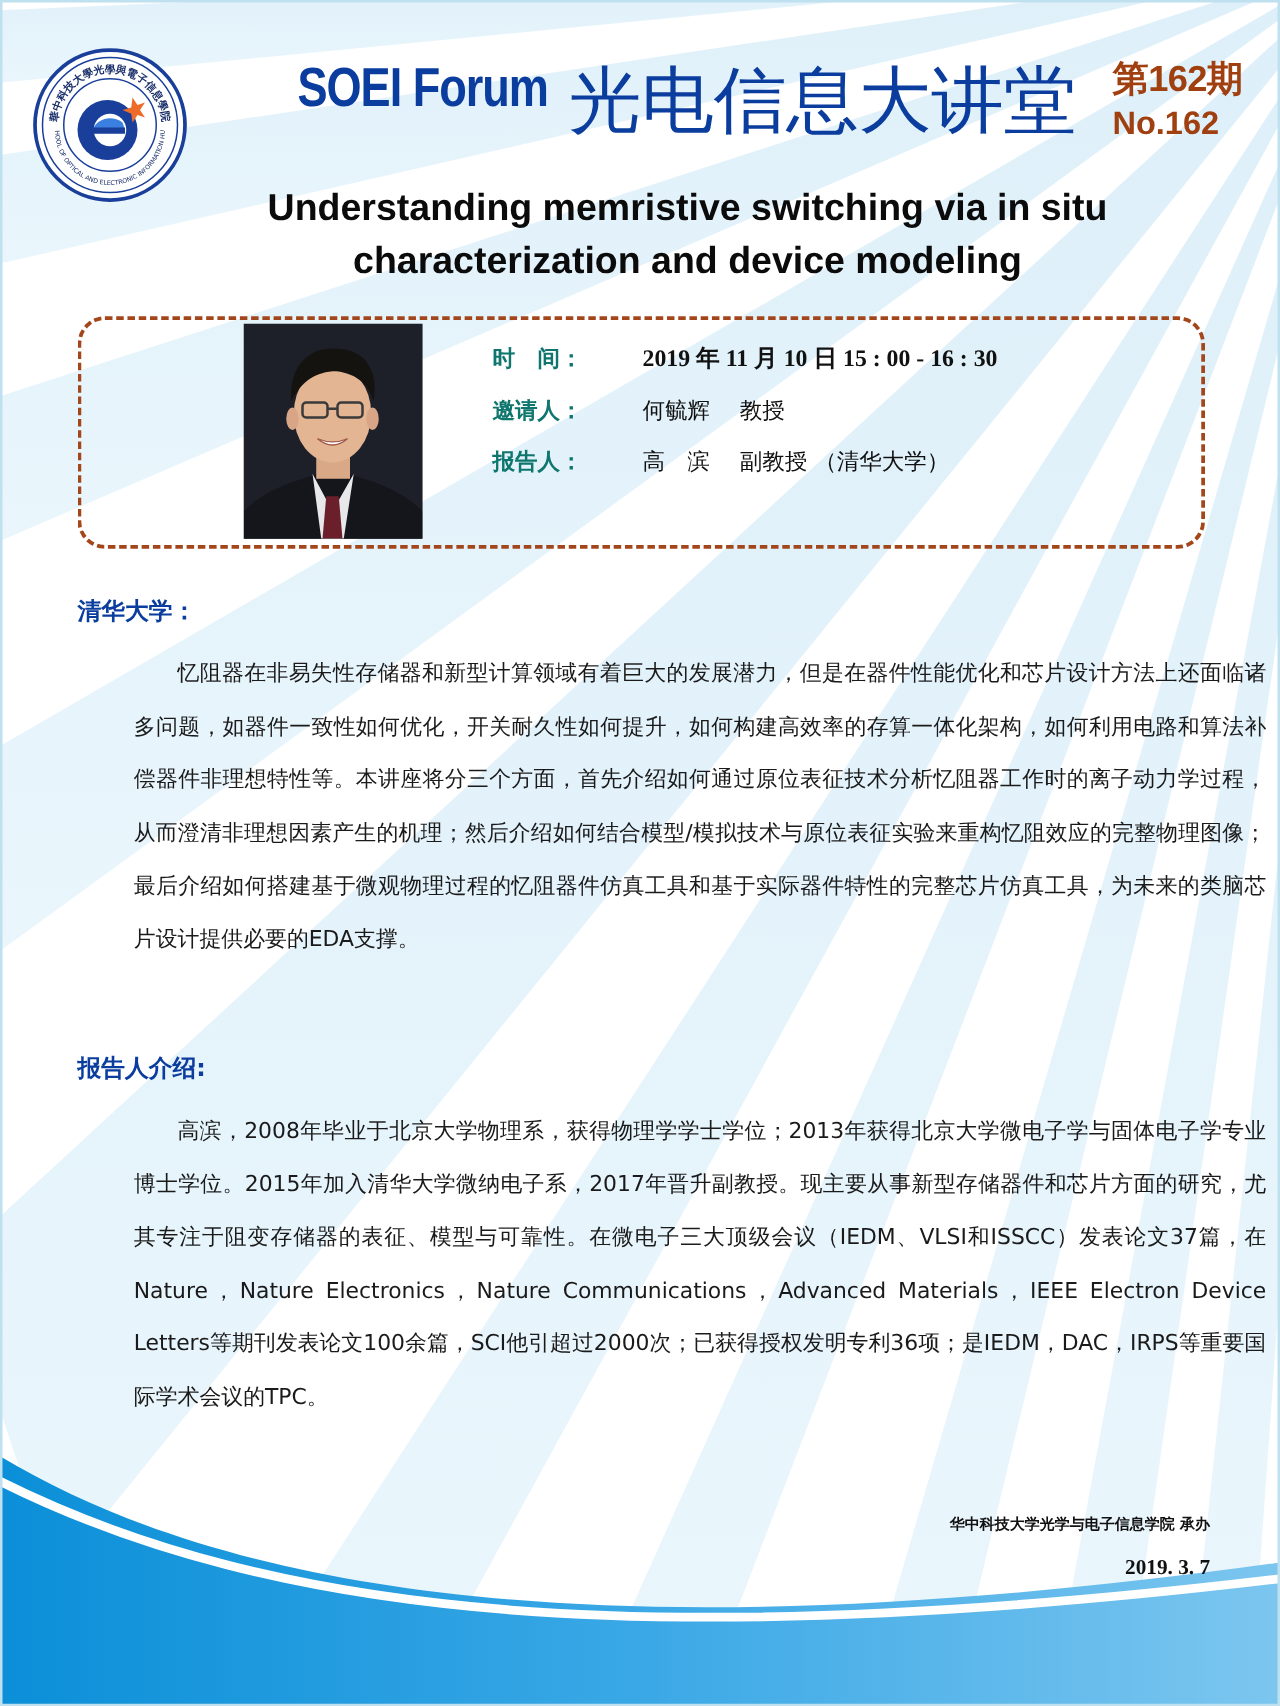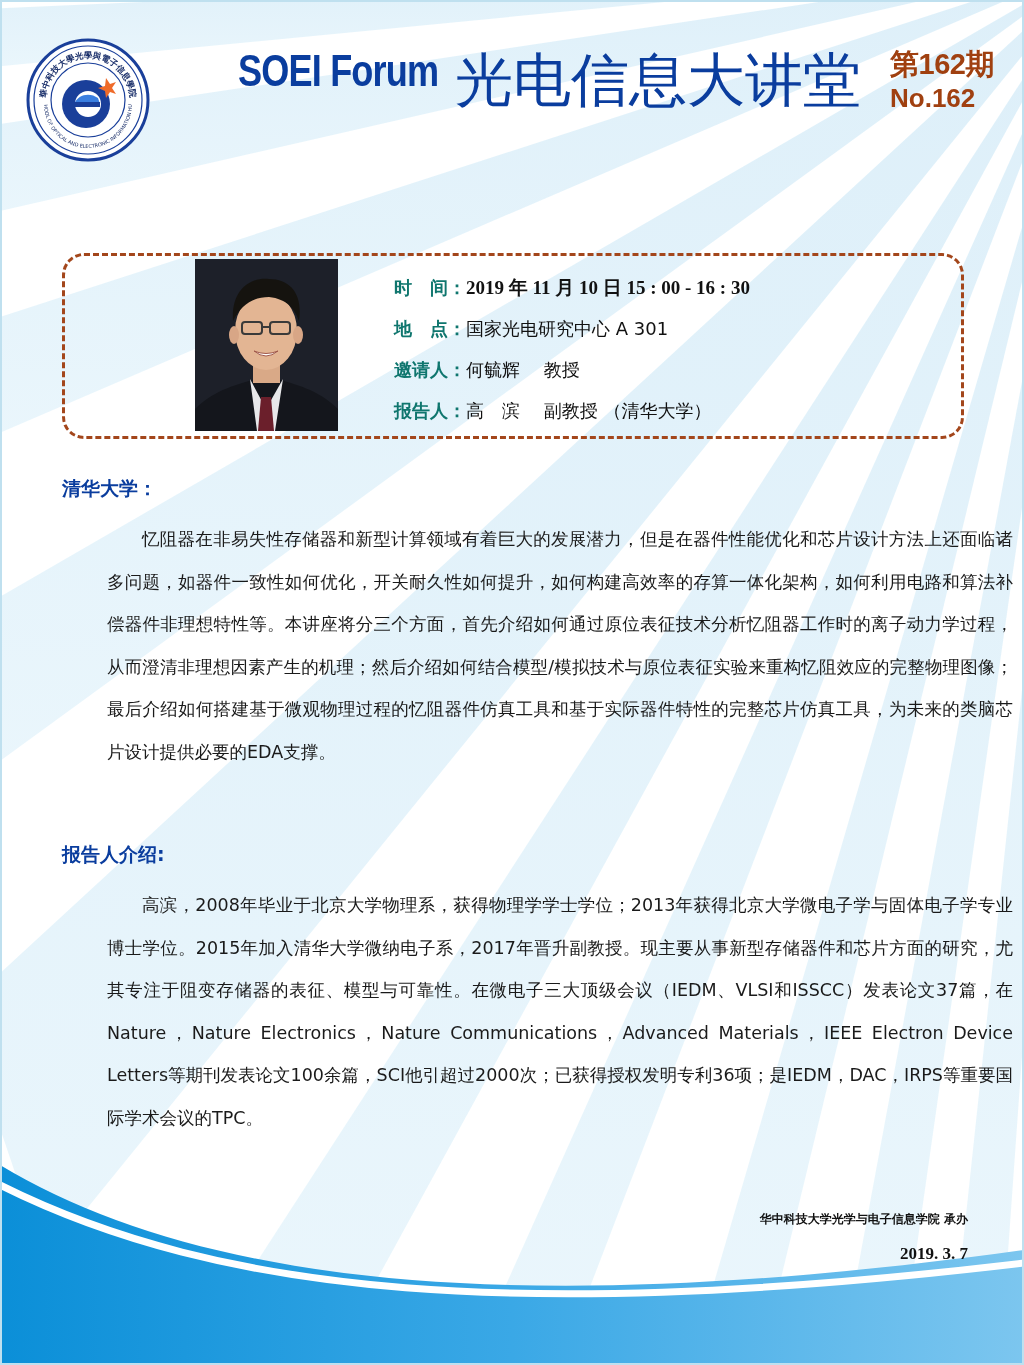--- a/index.html
+++ b/index.html
@@ -68,21 +68,21 @@
     position: absolute; left: 195px; top: 259px; width: 143px; height: 172px;
     overflow: hidden; background: #1c1f27;
   }
   .info-rows { position: absolute; left: 394px; top: 274px; }
   .info-row {
     height: 41px; line-height: 28px;
     font-size: 18px; white-space: nowrap;
     font-family: "DejaVu Sans", sans-serif;
   }
   .info-label { color: #0f766e; font-weight: bold; display: inline-block; width: 72px; }
-  .info-value { color: #111; }
+  .info-value { color: #111; margin-left: 48px; }
   .info-value.bold-serif { font-family: "Liberation Serif", serif; font-weight: bold; font-size: 19px; }
 
   
   .section-heading {
     position: absolute; left: 62px;
     font-size: 19px; font-weight: bold; color: #0a3d9e;
     font-family: "DejaVu Sans", sans-serif;
   }
   .section-body {
     position: absolute; left: 62px; width: 906px;
@@ -167,20 +167,21 @@
     <polygon points="80,40 84,46 90,44 86,50 90,56 84,54 80,60 79,53 72,50 79,48" fill="#ef6b2a"></polygon>
   </svg>
 
   <div class="forum-title">SOEI Forum</div>
   <div class="forum-title-cn">光电信息大讲堂</div>
   <div class="issue">
     <span class="issue-cn">第162期</span>
     <span class="issue-en">No.162</span>
   </div>
 
+  <div class="talk-title">Understanding memristive switching via in situ characterization and device modeling</div>
 
   <div class="info-box"></div>
 
   <div class="photo">
     <svg width="143" height="172" viewBox="0 0 143 172">
       <rect width="143" height="172" fill="#1d2029"></rect>
 
       <path d="M0,172 L0,150 C20,130 45,125 60,120 L83,120 C98,125 123,130 143,150 L143,172 Z" fill="#14161c"></path>
 
       <polygon points="55,120 71,150 88,120 80,172 62,172" fill="#e8e8ea"></polygon>
@@ -200,23 +201,20 @@
       <rect x="75" y="63" width="20" height="12" rx="3" fill="none" stroke="#3a3a3a" stroke-width="2"></rect>
       <line x1="67" y1="68" x2="75" y2="68" stroke="#3a3a3a" stroke-width="2"></line>
 
       <path d="M59,92 Q71,102 83,92 Q71,97 59,92 Z" fill="#ffffff" stroke="#a0584a" stroke-width="1"></path>
     </svg>
   </div>
 
   <div class="info-rows">
     <div class="info-row">
       <span class="info-label">时　间：</span><span class="info-value bold-serif">2019 年 11 月 10 日 15 : 00 - 16 : 30</span>
-    </div>
-    <div class="info-row">
-      <span class="info-label">地　点：</span><span class="info-value">国家光电研究中心 A 301</span>
     </div>
     <div class="info-row">
       <span class="info-label">邀请人：</span><span class="info-value">何毓辉　 教授</span>
     </div>
     <div class="info-row">
       <span class="info-label">报告人：</span><span class="info-value">高　滨　 副教授 （清华大学）</span>
     </div>
   </div>
 
   <div class="section-heading" style="top:476px;">清华大学：</div>

